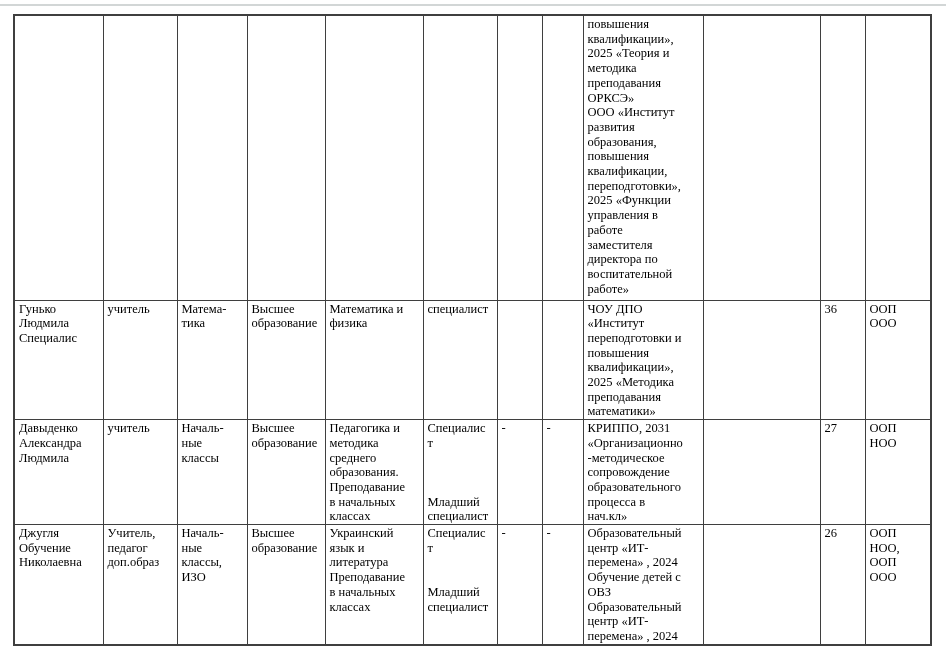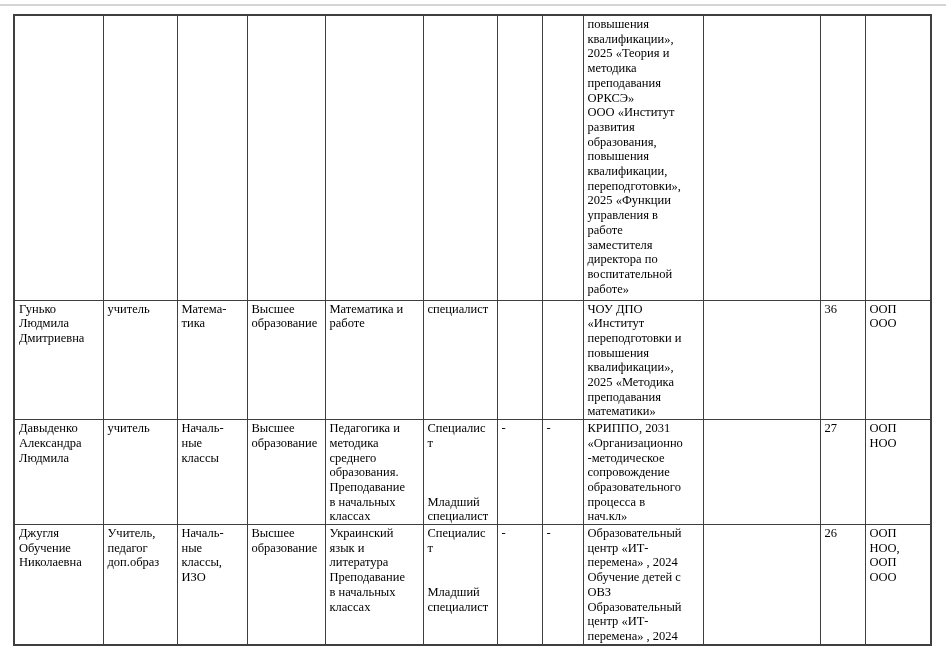--- a/index.html
+++ b/index.html
@@ -87,28 +87,28 @@
 директора по
 воспитательной
 работе»</td>
       <td></td>
       <td></td>
       <td></td>
     </tr>
     <tr style="height:118px">
       <td>Гунько
 Людмила
-Дмитриевна</td>
+Специалис</td>
       <td>учитель</td>
       <td>Матема-
 тика</td>
       <td>Высшее
 образование</td>
       <td>Математика и
-работе</td>
+физика</td>
       <td>специалист</td>
       <td></td>
       <td></td>
       <td>ЧОУ ДПО
 «Институт
 переподготовки и
 повышения
 квалификации»,
 2025 «Методика
 преподавания

